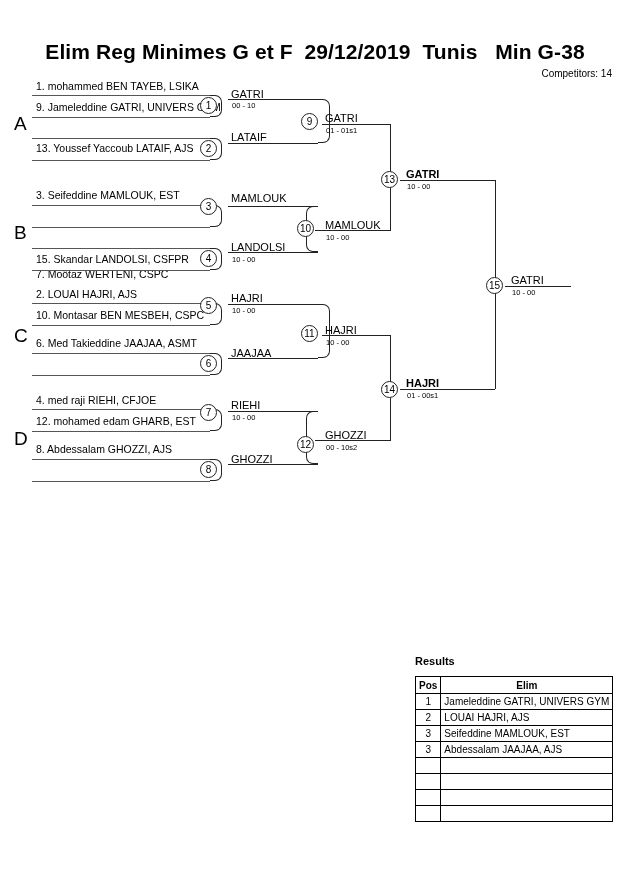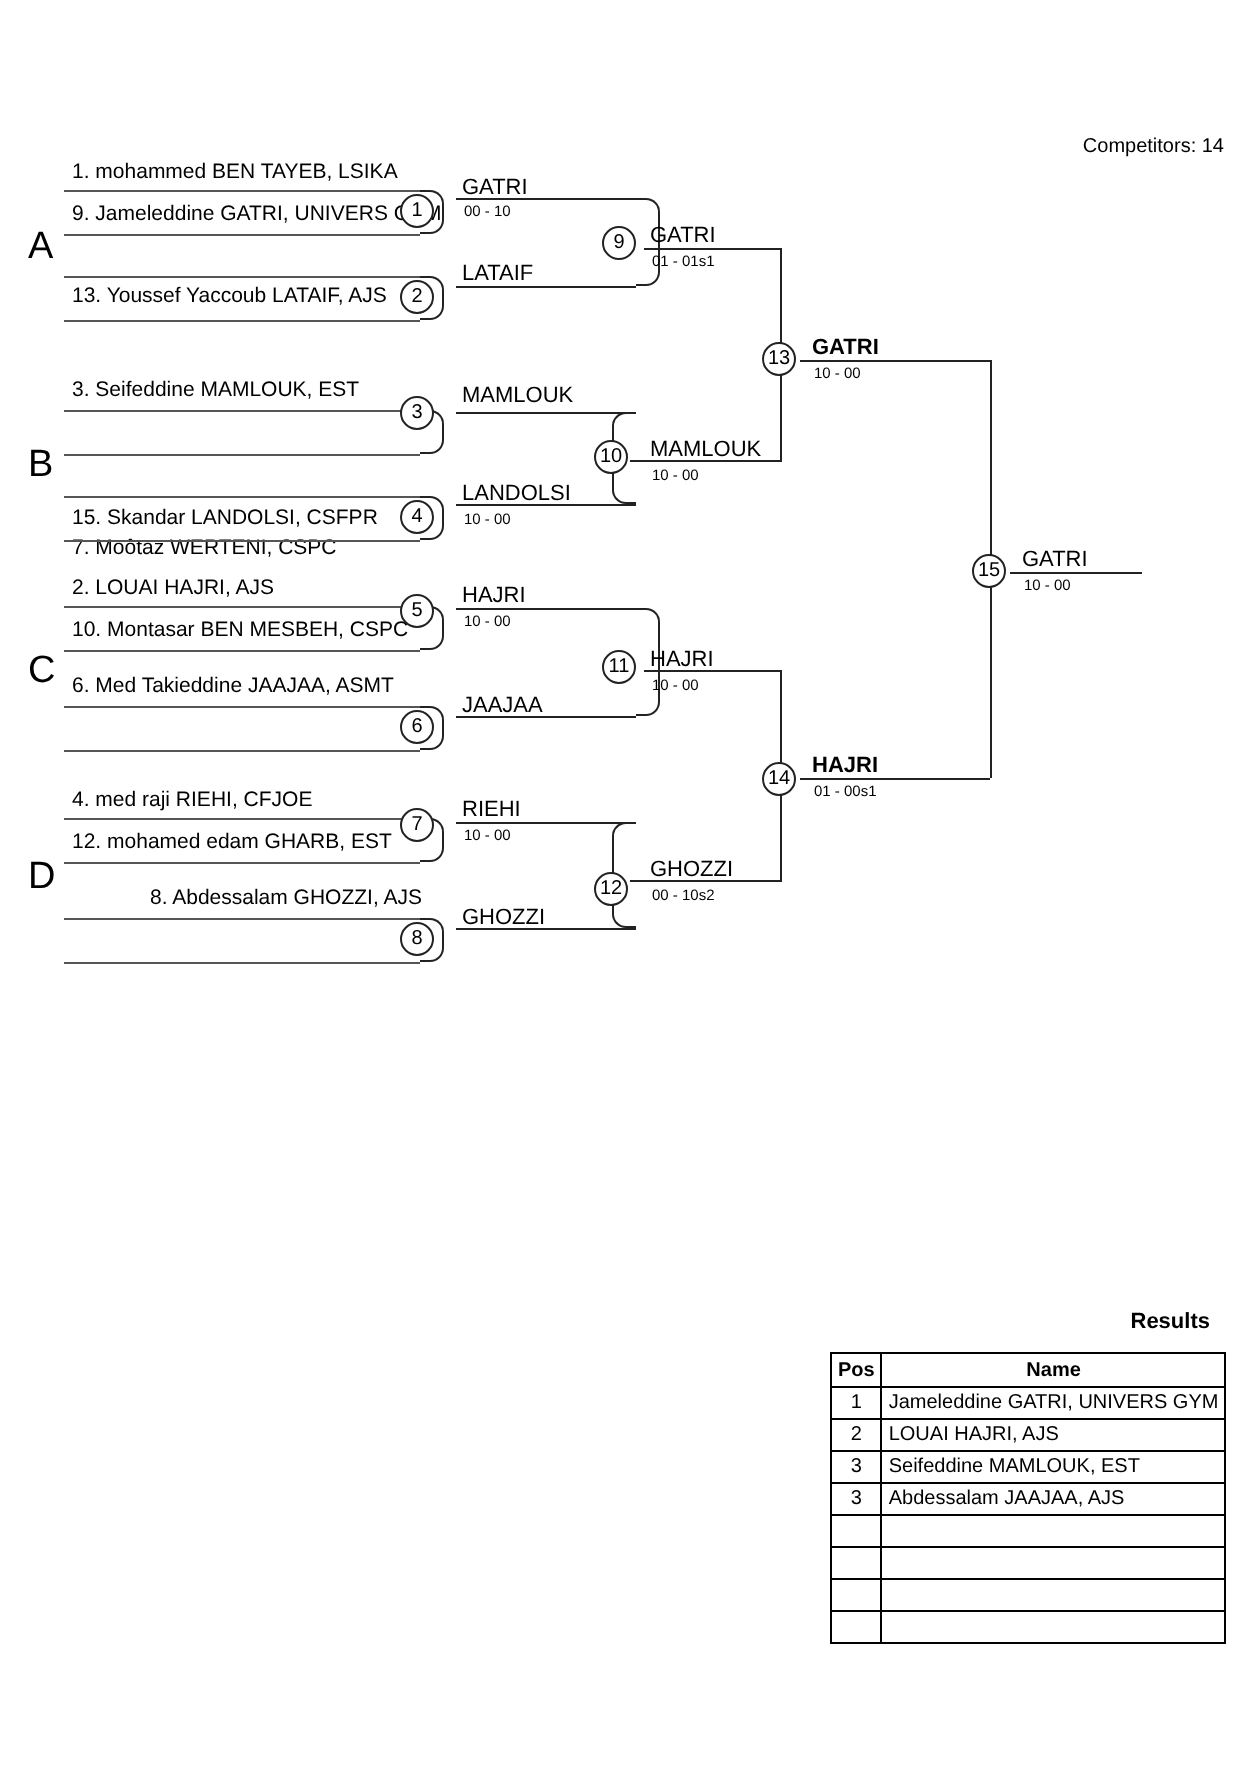--- a/index.html
+++ b/index.html
@@ -99,21 +99,21 @@
     position: absolute;
     font-size: 19px;
     color: #000;
   }
 
   
   .results-title {
     position: absolute;
     left: 415px; top: 655px;
     width: 190px;
-    text-align: right;
+    text-align: left;
     font-size: 11px;
     font-weight: bold;
     color: #000;
   }
   table.results {
     position: absolute;
     left: 415px; top: 676px;
     width: 190px;
     border-collapse: collapse;
     border: 1.6px solid #000;
@@ -140,20 +140,21 @@
   }
   table.results td.name {
     text-align: left;
   }
 </style>
 </head>
 <body>
 
 <div id="page">
 
+  <div class="title">Elim Reg Minimes G et F  29/12/2019  Tunis   Min G-38</div>
   <div class="competitors">Competitors: 14</div>
 
   <div class="grouplabel" style="left:14px; top:113px;">A</div>
   <div class="grouplabel" style="left:14px; top:222px;">B</div>
   <div class="grouplabel" style="left:14px; top:325px;">C</div>
   <div class="grouplabel" style="left:14px; top:428px;">D</div>
 
   <div class="player" style="left:36px; top:80px;">1. mohammed BEN TAYEB, LSIKA</div>
   <div class="hline" style="left:32px; top:95px; width:178px;"></div>
 
@@ -243,21 +244,21 @@
   <div class="hline" style="left:32px; top:409px; width:178px;"></div>
   <div class="player" style="left:36px; top:415px;">12. mohamed edam GHARB, EST</div>
   <div class="hline" style="left:32px; top:431px; width:178px;"></div>
 
   <div class="rbox" style="left:210px; top:409px; width:12px; height:22px;"></div>
   <div class="circle" style="left:200px; top:404px;">7</div>
   <div class="winner" style="left:231px; top:399px;">RIEHI</div>
   <div class="score" style="left:232px; top:413px;">10 - 00</div>
   <div class="hline dark" style="left:228px; top:411px; width:90px;"></div>
 
-  <div class="player" style="left:36px; top:443px;margin-left:39px;">8. Abdessalam GHOZZI, AJS</div>
+  <div class="player" style="left:36px; top:443px;">8. Abdessalam GHOZZI, AJS</div>
   <div class="hline" style="left:32px; top:459px; width:178px;"></div>
   <div class="hline" style="left:32px; top:481px; width:178px;"></div>
 
   <div class="rbox" style="left:210px; top:459px; width:12px; height:22px;"></div>
   <div class="circle" style="left:200px; top:461px;">8</div>
   <div class="winner" style="left:231px; top:453px;">GHOZZI</div>
   <div class="hline dark" style="left:228px; top:464px; width:90px;"></div>
 
   <div class="lbox" style="left:306px; top:411px; width:12px; height:53px;"></div>
   <div class="circle" style="left:297px; top:436px;">12</div>
@@ -275,21 +276,21 @@
   <div class="circle" style="left:486px; top:277px;">15</div>
   <div class="winner" style="left:511px; top:274px;">GATRI</div>
   <div class="score" style="left:512px; top:288px;">10 - 00</div>
   <div class="hline dark" style="left:505px; top:286px; width:66px;"></div>
 
   <div class="results-title">Results</div>
   <table class="results">
     <thead>
       <tr>
         <th class="pos">Pos</th>
-        <th class="name">Name</th>
+        <th class="name">Elim</th>
       </tr>
     </thead>
     <tbody>
       <tr>
         <td class="pos">1</td>
         <td class="name">Jameleddine GATRI, UNIVERS GYM</td>
       </tr>
       <tr>
         <td class="pos">2</td>
         <td class="name">LOUAI HAJRI, AJS</td>

